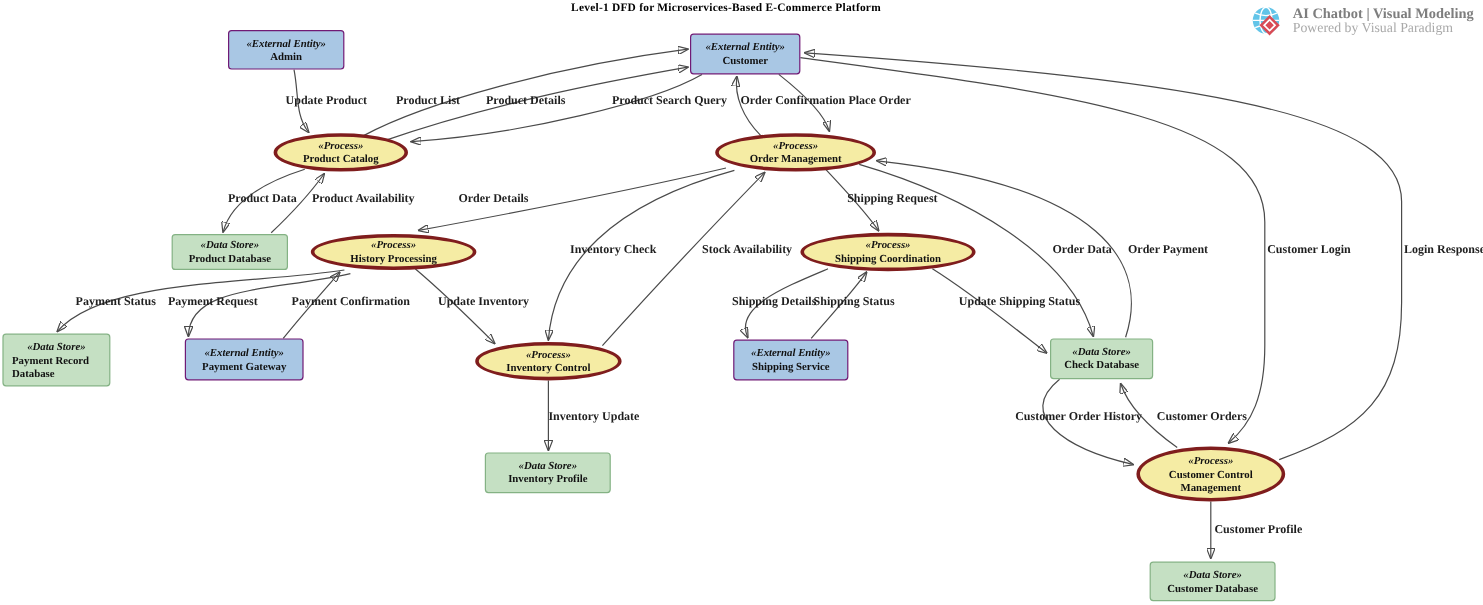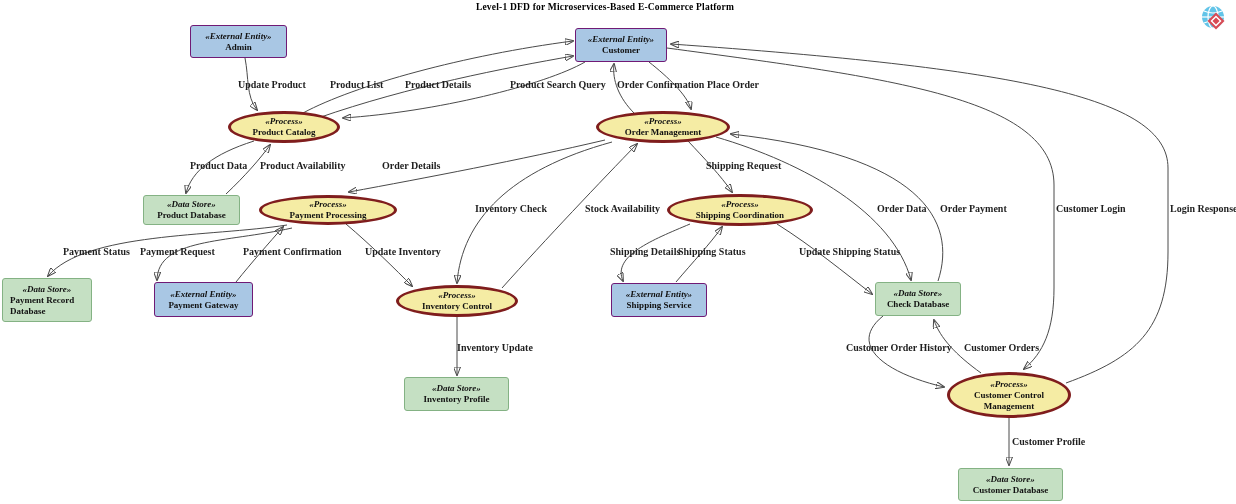--- a/index.html
+++ b/index.html
@@ -39,20 +39,24 @@
       <circle cx="13" cy="13" r="11" fill="#62c4e8"></circle>
       <ellipse cx="13" cy="13" rx="5" ry="11" fill="none" stroke="#ffffff" stroke-width="1.2"></ellipse>
       <line x1="2" y1="13" x2="24" y2="13" stroke="#ffffff" stroke-width="1.2"></line>
       <path d="M4,7 Q13,11 22,7" fill="none" stroke="#ffffff" stroke-width="1.2"></path>
       <path d="M4,19 Q13,15 22,19" fill="none" stroke="#ffffff" stroke-width="1.2"></path>
       <g transform="translate(16,17) rotate(45)">
         <rect x="-6" y="-6" width="12" height="12" fill="#d84b55"></rect>
         <rect x="-3.2" y="-3.2" width="6.4" height="6.4" fill="none" stroke="#ffffff" stroke-width="1.4"></rect>
       </g>
     </svg>
+    <div class="txt">
+      <span class="l1">AI Chatbot | Visual Modeling</span>
+      <span class="l2">Powered by Visual Paradigm</span>
+    </div>
   </div>
 
   <svg class="edges" width="1236" height="504" viewBox="0 0 1236 504">
     <defs>
       <marker id="arw" markerWidth="9" markerHeight="7" refX="8" refY="3.5" orient="auto">
         <path d="M0,0 L9,3.5 L0,7 z" fill="#333"></path>
       </marker>
     </defs>
     <path d="M245,58 C249,78 246,96 257,110" marker-end="url(#arw)"></path>
     <path d="M303,113 C355,85 465,55 573,41" marker-end="url(#arw)"></path>
@@ -103,21 +107,21 @@
   <div class="node pr" style="left:228px;top:111px;width:112px;height:32px">
     <div class="st">«Process»</div>
     <div>Product Catalog</div>
   </div>
   <div class="node pr" style="left:596px;top:111px;width:134px;height:32px">
     <div class="st">«Process»</div>
     <div>Order Management</div>
   </div>
   <div class="node pr" style="left:259px;top:195px;width:138px;height:30px">
     <div class="st">«Process»</div>
-    <div>Payment Processing</div>
+    <div>History Processing</div>
   </div>
   <div class="node pr" style="left:667px;top:194px;width:146px;height:32px">
     <div class="st">«Process»</div>
     <div>Shipping Coordination</div>
   </div>
   <div class="node pr" style="left:396px;top:285px;width:122px;height:32px">
     <div class="st">«Process»</div>
     <div>Inventory Control</div>
   </div>
   <div class="node pr" style="left:947px;top:372px;width:124px;height:46px">

